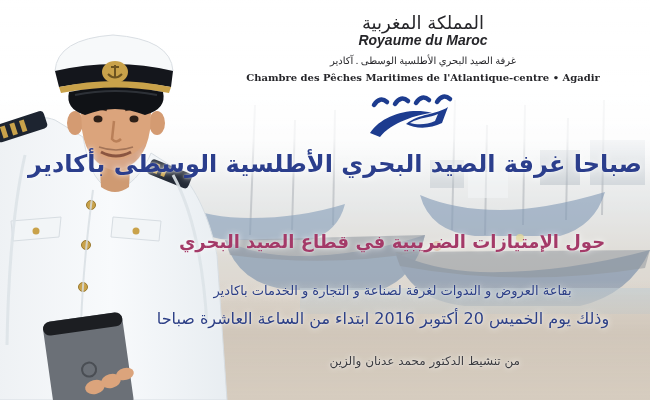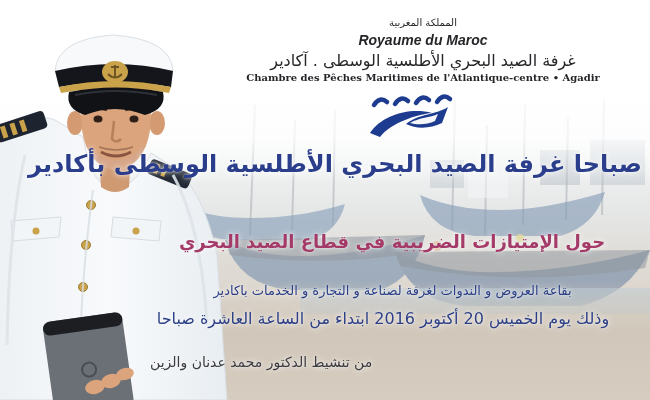--- a/index.html
+++ b/index.html
@@ -4,34 +4,34 @@
 <style>
   html,body{margin:0;padding:0;}
   .poster{
     position:relative;width:650px;height:400px;overflow:hidden;
     font-family:"DejaVu Sans",sans-serif;
     background:linear-gradient(180deg,#ffffff 0%,#fbfbfb 22%,#eef0f1 38%,#dddfdf 52%,#d2cdc4 66%,#cfc5b8 80%,#d4cabd 100%);
   }
   .layer{position:absolute;inset:0;}
   
   .header{position:absolute;top:14px;right:12px;width:430px;text-align:center;color:#26262a;z-index:5;}
-  .header .ar1{font-size:10px;line-height:17px;direction:rtl;}
+  .header .ar1{font-size:18px;line-height:17px;direction:rtl;}
   .header .fr1{font-family:Liberation Sans, sans-serif;font-style:italic;font-weight:bold;font-size:14px;line-height:19px;}
-  .header .ar2{font-size:16px;line-height:21px;direction:rtl;}
+  .header .ar2{font-size:10px;line-height:21px;direction:rtl;font-family:Liberation Serif, serif;}
   .header .fr2{font-family:"DejaVu Serif",serif;font-weight:bold;font-size:10px;line-height:14px;}
   
   .logo{position:absolute;top:93px;left:366px;width:102px;height:50px;z-index:5;}
   
   .txt{position:absolute;z-index:6;direction:rtl;white-space:nowrap;text-shadow:0 0 6px rgba(255,255,255,.85),0 0 2px rgba(255,255,255,.6);}
   .organizer{top:150px;right:8px;left:120px;text-align:center;font-size:24px;font-weight:bold;color:#2b3e8c;}
   .event1{top:199px;right:10px;left:150px;text-align:center;font-size:21px;font-weight:bold;color:#a43a68;}
   .event2{top:231px;right:6px;left:140px;text-align:center;font-size:18px;font-weight:bold;color:#a43a68;}
   .venue{top:283px;right:6px;left:141px;text-align:center;font-size:13px;color:#2c3f86;}
   .datetime{top:309px;right:4px;left:120px;text-align:center;font-size:16px;color:#2c3f86;}
-  .facilitator{top:354px;left:150px;width:370px;text-align:left;font-size:14px;color:#3b3b40;}
+  .facilitator{top:354px;left:150px;width:370px;text-align:right;font-size:12px;color:#3b3b40;}
   .bg-svg,.man-svg{display:block;}
   .man-wrap{position:absolute;left:-5px;top:25px;width:240px;height:375px;z-index:4;}
 </style>
 </head>
 <body>
 
 <div class="poster">
 
   <div class="layer">
     <svg class="bg-svg" width="650" height="400" viewBox="0 0 650 400">

